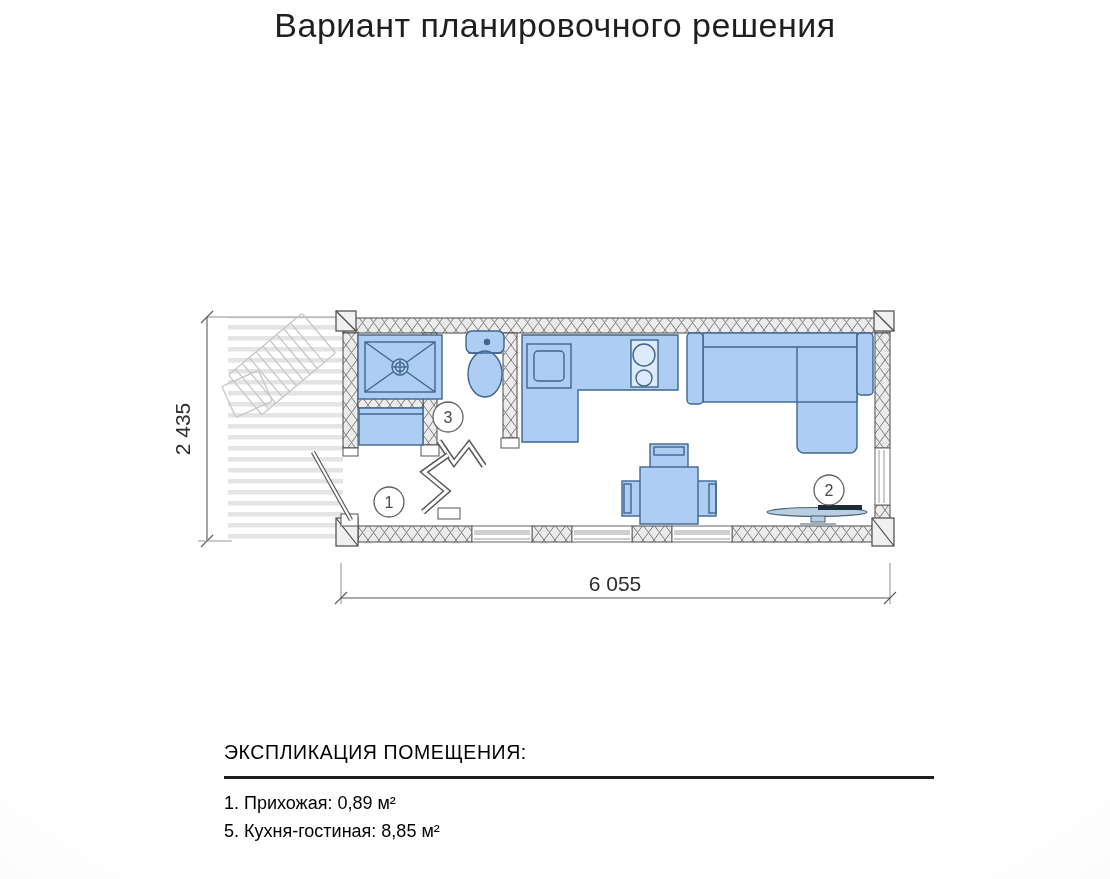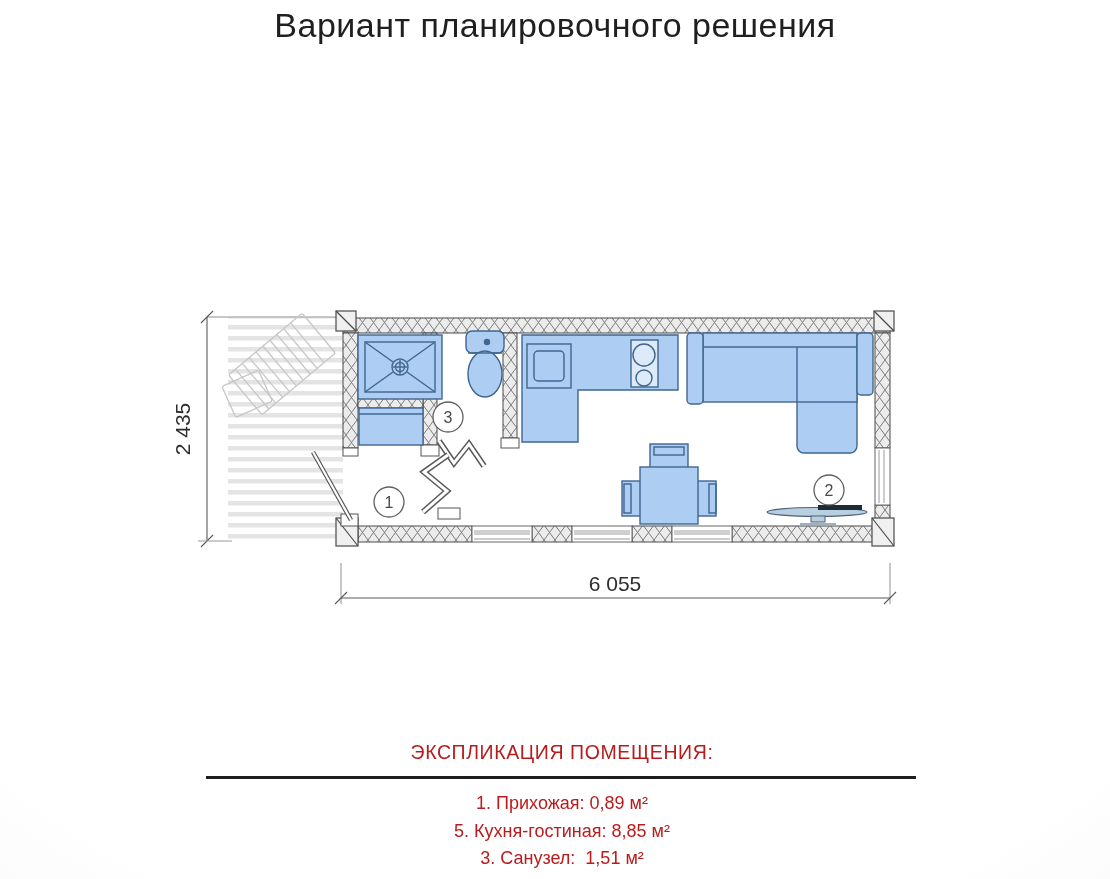--- a/index.html
+++ b/index.html
@@ -9,21 +9,21 @@
     background:radial-gradient(120% 115% at 50% 45%, #ffffff 55%, #ededed 100%);
     overflow:hidden;
   }
   .stage{position:relative;width:922px;height:879px;border-radius:6px;}
   .title{
     position:absolute;left:0;top:6px;width:1110px;
     text-align:center;font-size:34px;font-weight:500;
     letter-spacing:.5px;color:#1f1f1f;
   }
   .plan-svg{position:absolute;left:170px;top:300px;}
-  .legend{position:absolute;left:206px;top:741px;width:712px;color:#b91c1c;text-align:center;}
+  .legend{position:absolute;left:224px;top:741px;width:712px;color:#000000;}
   .legend-heading{font-size:19.5px;font-weight:500;letter-spacing:.6px;}
   .legend-rule{margin-top:12px;height:3px;background:#1e1e1e;width:710px;}
   .legend-items{margin-top:11px;font-size:18px;line-height:27.5px;}
   .legend-item{white-space:pre;}
 </style>
 </head>
 <body>
 
 <div class="stage">
 
@@ -227,17 +227,16 @@
       <text x="445" y="291" text-anchor="middle" font-size="21" fill="#2e2e2e" stroke="none">6 055</text>
     </g>
   </svg>
 
   <div class="legend">
     <div class="legend-heading">ЭКСПЛИКАЦИЯ ПОМЕЩЕНИЯ:</div>
     <div class="legend-rule"></div>
     <div class="legend-items">
       <div class="legend-item">1. Прихожая: 0,89 м²</div>
       <div class="legend-item">5. Кухня-гостиная: 8,85 м²</div>
-      <div class="legend-item">3. Санузел:  1,51 м²</div>
     </div>
   </div>
 
 </div>
 
 </body></html>

